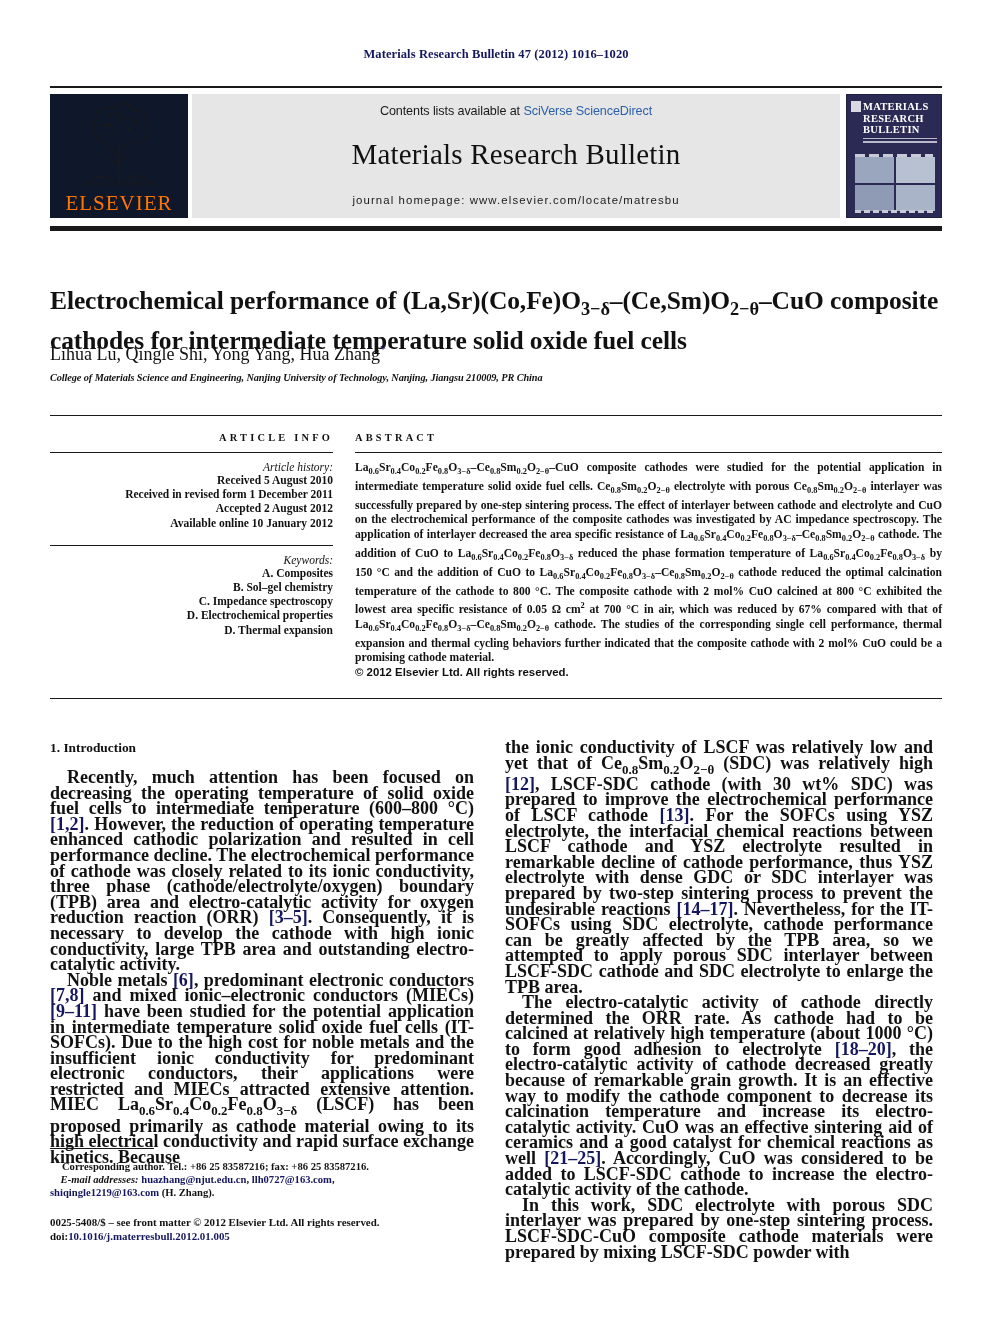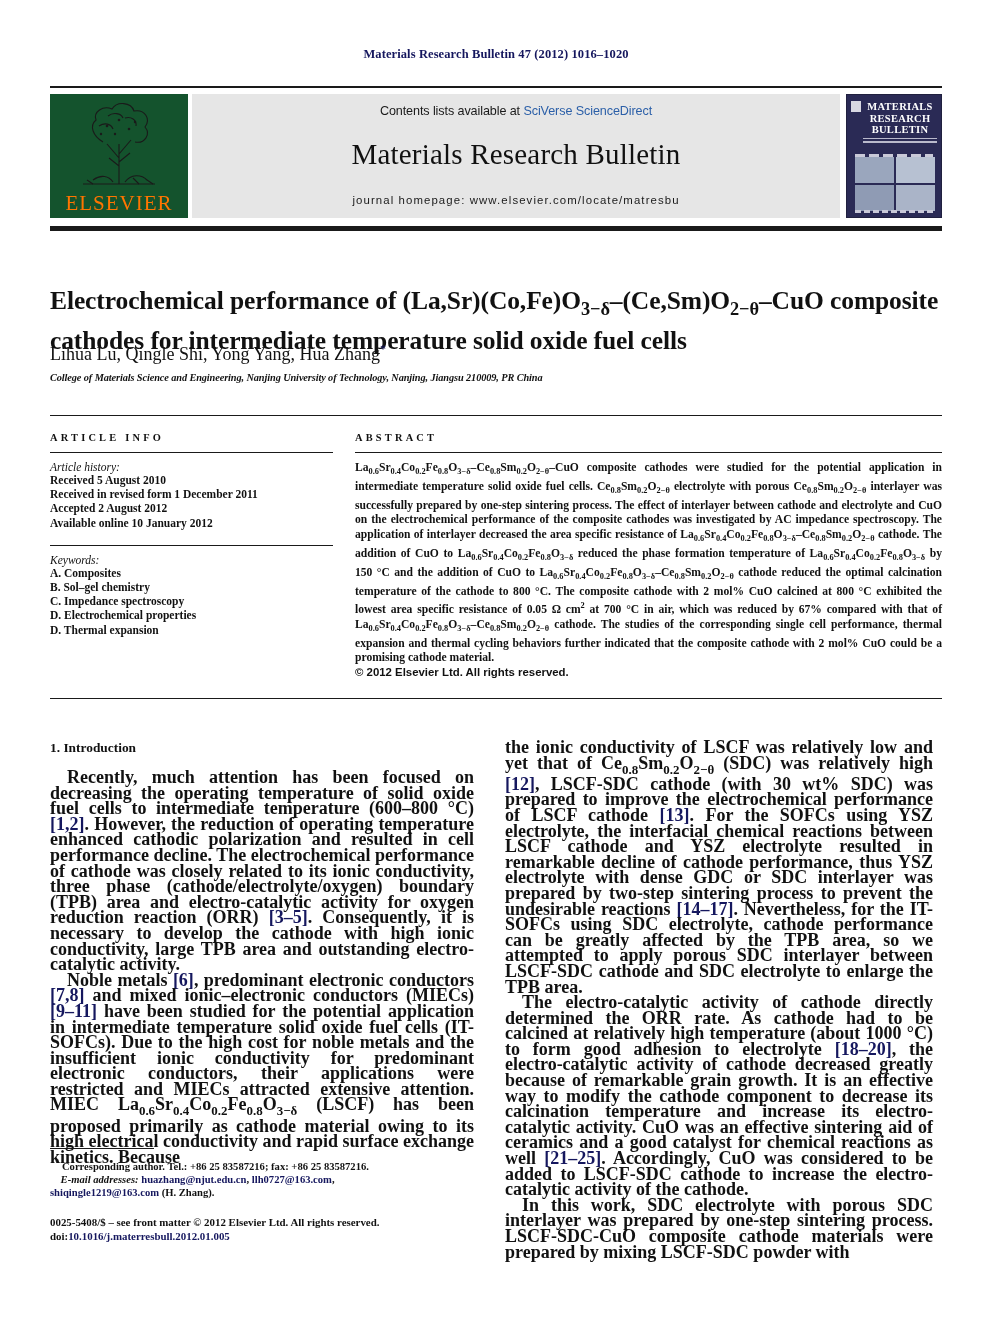--- a/index.html
+++ b/index.html
@@ -34,21 +34,21 @@
     border-top: 2px solid #1a1a1a;
   }
   .masthead-inner {
     position: absolute; left: 0; top: 6px;
     width: 892px; height: 124px;
     display: flex; align-items: stretch;
   }
   .elsevier-logo {
     width: 138px; flex: 0 0 138px;
     position: relative;
-    background: #14532d;
+    background: #0f172a;
     padding-top: 2px;
   }
   .tree-svg { display: block; margin: 0 auto; }
   .elsevier-word {
     position: absolute; bottom: 2px; left: 0; width: 138px;
     text-align: center;
     font-family: "Liberation Serif", serif;
     font-size: 21px;
     letter-spacing: 1px;
     color: #ff7500;
@@ -92,21 +92,21 @@
     border: 1px solid #20203f;
     position: relative;
     overflow: hidden;
   }
   .cover-title {
     color: #ffffff;
     font-family: "Liberation Serif", serif;
     font-weight: bold;
     font-size: 10.5px;
     line-height: 11.5px;
-    text-align: center;
+    text-align: left;
     padding: 6px 4px 0 16px;
     letter-spacing: 0.3px;
   }
   .cover-badge {
     position: absolute; left: 4px; top: 6px;
     width: 10px; height: 11px; background: #d8d8e2;
   }
   .cover-sub {
     margin: 2px 4px 0 16px;
     height: 7px;
@@ -166,21 +166,21 @@
     color: #111;
     letter-spacing: -0.1px;
   }
 
   
   .rule-top {
     position: absolute; left: 50px; top: 415px;
     width: 892px; height: 1px; background: #1a1a1a;
   }
   .info-col {
-    position: absolute; left: 50px; top: 432px; width: 283px;
+    position: absolute; left: 50px; top: 432px; width: 283px; text-align: right;
   }
   .abs-col {
     position: absolute; left: 355px; top: 432px; width: 587px;
   }
   .sect-head {
     font-family: "Liberation Serif", serif;
     font-weight: bold;
     font-size: 10.4px;
     letter-spacing: 3.2px;
     color: #111;

